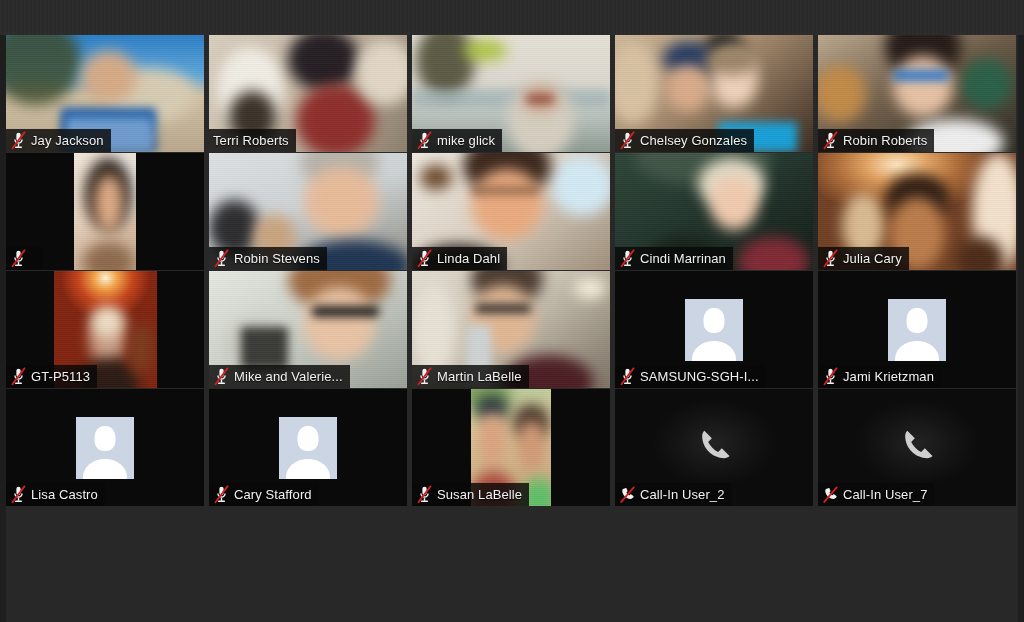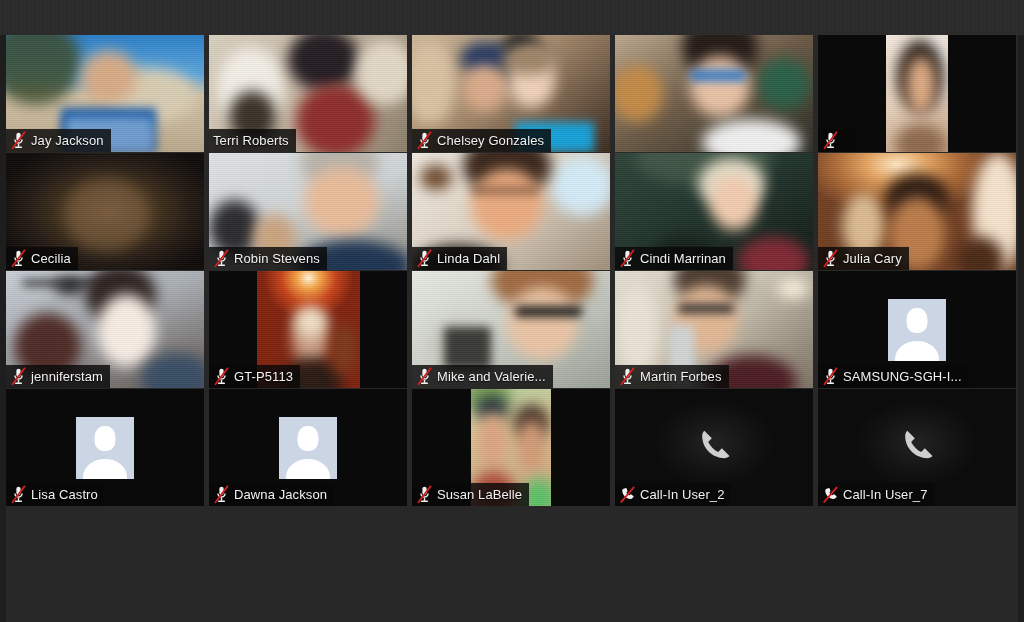--- a/index.html
+++ b/index.html
@@ -223,20 +223,46 @@
             <div class="blob" style="left: 44%; top: 42%; width: 40%; height: 62%; background: rgb(139, 47, 44);"></div>
             <div class="blob" style="right: -4%; top: 4%; width: 30%; height: 56%; background: rgb(227, 216, 200);"></div>
           </div>
         </div>
         <div class="badge">
           <span class="label">Terri Roberts</span>
         </div>
       </div>
       <div class="tile">
         <div class="media">
+          <div class="vid full" style="background: linear-gradient(rgb(231, 226, 214) 0%, rgb(220, 216, 207) 44%, rgb(185, 195, 189) 70%, rgb(141, 154, 146) 100%);">
+            <div class="blob" style="left: 2%; top: -10%; width: 30%; height: 64%; background: rgb(92, 90, 69);"></div>
+            <div class="blob" style="left: 26%; top: 4%; width: 22%; height: 18%; background: rgb(169, 194, 58); opacity: 0.9;"></div>
+            <div class="band" style="left: 0px; top: 46%; width: 100%; height: 16%; background: rgb(159, 179, 182); opacity: 0.7;"></div>
+            <div class="blob" style="left: 48%; top: 40%; width: 34%; height: 66%; background: rgb(215, 207, 194);"></div>
+            <div class="blob" style="left: 56%; top: 44%; width: 18%; height: 22%; background: rgb(201, 161, 135);"></div>
+            <div class="band" style="left: 58%; top: 52%; width: 13%; height: 5%; background: rgb(122, 43, 34);"></div>
+          </div>
+        </div>
+        <div class="badge">
+          <span class="micon">
+            <svg viewBox="0 0 24 26" aria-hidden="true">
+    <g fill="#f2f2f2">
+      <rect x="9" y="2" width="6" height="12" rx="3"></rect>
+      <path d="M6 11.5a6 6 0 0 0 12 0h-2a4 4 0 0 1-8 0z"></path>
+      <rect x="11" y="18" width="2" height="4"></rect>
+      <rect x="7" y="21.5" width="10" height="2" rx="1"></rect>
+    </g>
+    <line x1="3.5" y1="24" x2="20.5" y2="1.5" stroke="#d42020" stroke-width="2.6" stroke-linecap="round"></line>
+  </svg>
+          </span>
+          <span class="label">mike glick</span>
+        </div>
+      </div>
+      <div class="tile">
+        <div class="media">
           <div class="vid full" style="background: linear-gradient(140deg, rgb(203, 182, 154) 0%, rgb(169, 143, 114) 40%, rgb(58, 43, 32) 100%);">
             <div class="blob" style="left: -4%; top: 6%; width: 26%; height: 70%; background: rgb(216, 194, 164);"></div>
             <div class="blob" style="left: 44%; top: -4%; width: 22%; height: 50%; background: rgb(28, 28, 28);"></div>
             <div class="blob" style="left: 24%; top: 6%; width: 26%; height: 28%; background: rgb(36, 56, 95);"></div>
             <div class="blob" style="left: 26%; top: 26%; width: 22%; height: 40%; background: rgb(217, 171, 140);"></div>
             <div class="blob" style="left: 48%; top: 14%; width: 24%; height: 48%; background: rgb(240, 211, 188);"></div>
             <div class="blob" style="left: 46%; top: 8%; width: 26%; height: 26%; background: rgb(155, 132, 104);"></div>
             <div class="band" style="left: 52%; bottom: 0px; width: 40%; height: 26%; background: rgb(27, 159, 212);"></div>
           </div>
         </div>
@@ -259,20 +285,34 @@
         <div class="media">
           <div class="vid full" style="background: linear-gradient(150deg, rgb(185, 167, 142) 0%, rgb(107, 90, 71) 48%, rgb(42, 43, 35) 100%);">
             <div class="blob" style="left: -2%; top: 26%; width: 26%; height: 48%; background: rgb(192, 138, 74);"></div>
             <div class="blob" style="right: 2%; top: 20%; width: 26%; height: 44%; background: rgb(43, 95, 71);"></div>
             <div class="blob" style="left: 34%; top: -18%; width: 38%; height: 56%; background: rgb(36, 26, 22);"></div>
             <div class="blob" style="left: 38%; top: 18%; width: 30%; height: 52%; background: rgb(230, 194, 166);"></div>
             <div class="band" style="left: 38%; top: 30%; width: 28%; height: 9%; background: rgb(47, 119, 196); border-radius: 4px;"></div>
             <div class="blob" style="left: 44%; bottom: -12%; width: 50%; height: 40%; background: rgb(239, 239, 239);"></div>
           </div>
         </div>
+        <div class="badge">
+          <span class="micon">
+            <svg viewBox="0 0 24 26" aria-hidden="true">
+    <g fill="#f2f2f2">
+      <rect x="9" y="2" width="6" height="12" rx="3"></rect>
+      <path d="M6 11.5a6 6 0 0 0 12 0h-2a4 4 0 0 1-8 0z"></path>
+      <rect x="11" y="18" width="2" height="4"></rect>
+      <rect x="7" y="21.5" width="10" height="2" rx="1"></rect>
+    </g>
+    <line x1="3.5" y1="24" x2="20.5" y2="1.5" stroke="#d42020" stroke-width="2.6" stroke-linecap="round"></line>
+  </svg>
+          </span>
+          <span class="label">Robin Roberts</span>
+        </div>
       </div>
       <div class="tile">
         <div class="media">
           <div class="vid port" style="background: linear-gradient(160deg, rgb(242, 232, 221) 0%, rgb(230, 211, 192) 50%, rgb(196, 163, 135) 100%);">
             <div class="blob" style="right: -4%; top: 0px; width: 54%; height: 56%; background: rgb(247, 245, 242);"></div>
             <div class="blob" style="left: 18%; top: 4%; width: 76%; height: 62%; background: rgb(36, 26, 20);"></div>
             <div class="blob" style="left: 32%; top: 18%; width: 48%; height: 50%; background: rgb(220, 171, 135);"></div>
             <div class="blob" style="left: 14%; bottom: -10%; width: 82%; height: 34%; background: rgb(141, 106, 78);"></div>
           </div>
         </div>
@@ -281,41 +321,20 @@
             <svg viewBox="0 0 24 26" aria-hidden="true">
     <g fill="#f2f2f2">
       <rect x="9" y="2" width="6" height="12" rx="3"></rect>
       <path d="M6 11.5a6 6 0 0 0 12 0h-2a4 4 0 0 1-8 0z"></path>
       <rect x="11" y="18" width="2" height="4"></rect>
       <rect x="7" y="21.5" width="10" height="2" rx="1"></rect>
     </g>
     <line x1="3.5" y1="24" x2="20.5" y2="1.5" stroke="#d42020" stroke-width="2.6" stroke-linecap="round"></line>
   </svg>
           </span>
-        </div>
-      </div>
-      <div class="tile">
-        <div class="media">
-          <div class="vid full" style="background: radial-gradient(60% 62% at 52% 50%, rgb(109, 84, 59) 0%, rgb(67, 51, 31) 38%, rgb(35, 26, 20) 70%, rgb(14, 11, 9) 100%);">
-            <div class="blob" style="left: 30%; top: 22%; width: 42%; height: 62%; background: rgb(125, 96, 65); opacity: 0.6;"></div>
-          </div>
-        </div>
-        <div class="badge">
-          <span class="micon">
-            <svg viewBox="0 0 24 26" aria-hidden="true">
-    <g fill="#f2f2f2">
-      <rect x="9" y="2" width="6" height="12" rx="3"></rect>
-      <path d="M6 11.5a6 6 0 0 0 12 0h-2a4 4 0 0 1-8 0z"></path>
-      <rect x="11" y="18" width="2" height="4"></rect>
-      <rect x="7" y="21.5" width="10" height="2" rx="1"></rect>
-    </g>
-    <line x1="3.5" y1="24" x2="20.5" y2="1.5" stroke="#d42020" stroke-width="2.6" stroke-linecap="round"></line>
-  </svg>
-          </span>
-          <span class="label">Cecilia</span>
         </div>
       </div>
       <div class="tile">
         <div class="media">
           <div class="vid full" style="background: linear-gradient(160deg, rgb(223, 226, 228) 0%, rgb(207, 212, 214) 46%, rgb(142, 141, 132) 100%);">
             <div class="blob" style="left: 0px; top: 40%; width: 26%; height: 48%; background: rgb(44, 44, 47);"></div>
             <div class="blob" style="left: 22%; top: 52%; width: 22%; height: 40%; background: rgb(201, 164, 129);"></div>
             <div class="blob" style="left: 46%; top: -16%; width: 40%; height: 48%; background: rgb(185, 180, 171);"></div>
             <div class="blob" style="left: 48%; top: 12%; width: 38%; height: 60%; background: rgb(231, 188, 156);"></div>
             <div class="blob" style="left: 44%; bottom: -18%; width: 58%; height: 44%; background: rgb(31, 52, 80);"></div>
@@ -403,46 +422,20 @@
     <g fill="#f2f2f2">
       <rect x="9" y="2" width="6" height="12" rx="3"></rect>
       <path d="M6 11.5a6 6 0 0 0 12 0h-2a4 4 0 0 1-8 0z"></path>
       <rect x="11" y="18" width="2" height="4"></rect>
       <rect x="7" y="21.5" width="10" height="2" rx="1"></rect>
     </g>
     <line x1="3.5" y1="24" x2="20.5" y2="1.5" stroke="#d42020" stroke-width="2.6" stroke-linecap="round"></line>
   </svg>
           </span>
           <span class="label">Julia Cary</span>
-        </div>
-      </div>
-      <div class="tile">
-        <div class="media">
-          <div class="vid full" style="background: linear-gradient(160deg, rgb(201, 207, 214) 0%, rgb(169, 174, 179) 40%, rgb(95, 85, 80) 100%);">
-            <div class="band" style="left: 8%; top: 8%; width: 46%; height: 5%; background: rgb(43, 43, 43); border-radius: 3px;"></div>
-            <div class="blob" style="left: 24%; top: 6%; width: 16%; height: 14%; background: rgb(30, 30, 30);"></div>
-            <div class="blob" style="left: 4%; top: 36%; width: 34%; height: 56%; background: rgb(77, 43, 38);"></div>
-            <div class="blob" style="left: 40%; top: -6%; width: 36%; height: 52%; background: rgb(46, 34, 32);"></div>
-            <div class="blob" style="left: 46%; top: 20%; width: 30%; height: 62%; background: rgb(246, 236, 228);"></div>
-            <div class="blob" style="right: -4%; bottom: -14%; width: 36%; height: 44%; background: rgb(58, 77, 99);"></div>
-          </div>
-        </div>
-        <div class="badge">
-          <span class="micon">
-            <svg viewBox="0 0 24 26" aria-hidden="true">
-    <g fill="#f2f2f2">
-      <rect x="9" y="2" width="6" height="12" rx="3"></rect>
-      <path d="M6 11.5a6 6 0 0 0 12 0h-2a4 4 0 0 1-8 0z"></path>
-      <rect x="11" y="18" width="2" height="4"></rect>
-      <rect x="7" y="21.5" width="10" height="2" rx="1"></rect>
-    </g>
-    <line x1="3.5" y1="24" x2="20.5" y2="1.5" stroke="#d42020" stroke-width="2.6" stroke-linecap="round"></line>
-  </svg>
-          </span>
-          <span class="label">jenniferstam</span>
         </div>
       </div>
       <div class="tile">
         <div class="media">
           <div class="vid sq" style="background: radial-gradient(44% 36% at 50% 6%, rgb(255, 245, 216) 0%, rgb(240, 162, 74) 26%, rgb(194, 68, 28) 60%, rgb(125, 36, 16) 100%);">
             <div class="blob" style="left: 34%; top: 36%; width: 36%; height: 46%; background: rgb(202, 160, 136);"></div>
             <div class="blob" style="left: 36%; top: 30%; width: 32%; height: 26%; background: rgb(239, 224, 200);"></div>
             <div class="blob" style="left: 26%; bottom: -14%; width: 58%; height: 40%; background: rgb(42, 26, 20);"></div>
             <div class="blob" style="right: 2%; top: 44%; width: 26%; height: 46%; background: rgb(122, 58, 30);"></div>
           </div>
@@ -504,21 +497,21 @@
             <svg viewBox="0 0 24 26" aria-hidden="true">
     <g fill="#f2f2f2">
       <rect x="9" y="2" width="6" height="12" rx="3"></rect>
       <path d="M6 11.5a6 6 0 0 0 12 0h-2a4 4 0 0 1-8 0z"></path>
       <rect x="11" y="18" width="2" height="4"></rect>
       <rect x="7" y="21.5" width="10" height="2" rx="1"></rect>
     </g>
     <line x1="3.5" y1="24" x2="20.5" y2="1.5" stroke="#d42020" stroke-width="2.6" stroke-linecap="round"></line>
   </svg>
           </span>
-          <span class="label">Martin Forbes</span>
+          <span class="label">Martin LaBelle</span>
         </div>
       </div>
       <div class="tile">
         <div class="media">
           <div class="avatar">
             <div class="head"></div>
             <div class="body"></div>
           </div>
         </div>
         <div class="badge">
@@ -548,21 +541,21 @@
             <svg viewBox="0 0 24 26" aria-hidden="true">
     <g fill="#f2f2f2">
       <rect x="9" y="2" width="6" height="12" rx="3"></rect>
       <path d="M6 11.5a6 6 0 0 0 12 0h-2a4 4 0 0 1-8 0z"></path>
       <rect x="11" y="18" width="2" height="4"></rect>
       <rect x="7" y="21.5" width="10" height="2" rx="1"></rect>
     </g>
     <line x1="3.5" y1="24" x2="20.5" y2="1.5" stroke="#d42020" stroke-width="2.6" stroke-linecap="round"></line>
   </svg>
           </span>
-          <span class="label">Lisa Castro</span>
+          <span class="label">Jami Krietzman</span>
         </div>
       </div>
       <div class="tile">
         <div class="media">
           <div class="avatar">
             <div class="head"></div>
             <div class="body"></div>
           </div>
         </div>
         <div class="badge">
@@ -570,21 +563,43 @@
             <svg viewBox="0 0 24 26" aria-hidden="true">
     <g fill="#f2f2f2">
       <rect x="9" y="2" width="6" height="12" rx="3"></rect>
       <path d="M6 11.5a6 6 0 0 0 12 0h-2a4 4 0 0 1-8 0z"></path>
       <rect x="11" y="18" width="2" height="4"></rect>
       <rect x="7" y="21.5" width="10" height="2" rx="1"></rect>
     </g>
     <line x1="3.5" y1="24" x2="20.5" y2="1.5" stroke="#d42020" stroke-width="2.6" stroke-linecap="round"></line>
   </svg>
           </span>
-          <span class="label">Dawna Jackson</span>
+          <span class="label">Lisa Castro</span>
+        </div>
+      </div>
+      <div class="tile">
+        <div class="media">
+          <div class="avatar">
+            <div class="head"></div>
+            <div class="body"></div>
+          </div>
+        </div>
+        <div class="badge">
+          <span class="micon">
+            <svg viewBox="0 0 24 26" aria-hidden="true">
+    <g fill="#f2f2f2">
+      <rect x="9" y="2" width="6" height="12" rx="3"></rect>
+      <path d="M6 11.5a6 6 0 0 0 12 0h-2a4 4 0 0 1-8 0z"></path>
+      <rect x="11" y="18" width="2" height="4"></rect>
+      <rect x="7" y="21.5" width="10" height="2" rx="1"></rect>
+    </g>
+    <line x1="3.5" y1="24" x2="20.5" y2="1.5" stroke="#d42020" stroke-width="2.6" stroke-linecap="round"></line>
+  </svg>
+          </span>
+          <span class="label">Cary Stafford</span>
         </div>
       </div>
       <div class="tile">
         <div class="media">
           <div class="vid port2" style="background: linear-gradient(170deg, rgb(184, 207, 160) 0%, rgb(217, 199, 154) 34%, rgb(199, 162, 122) 100%);">
             <div class="blob" style="left: -10%; top: -10%; width: 60%; height: 30%; background: rgb(126, 160, 94);"></div>
             <div class="blob" style="left: 6%; top: 6%; width: 40%; height: 22%; background: rgb(35, 48, 58);"></div>
             <div class="blob" style="left: 8%; top: 20%; width: 38%; height: 48%; background: rgb(217, 164, 131);"></div>
             <div class="blob" style="left: 0%; bottom: -14%; width: 56%; height: 44%; background: rgb(168, 74, 60);"></div>
             <div class="blob" style="right: 2%; top: 14%; width: 44%; height: 30%; background: rgb(58, 42, 34);"></div>

